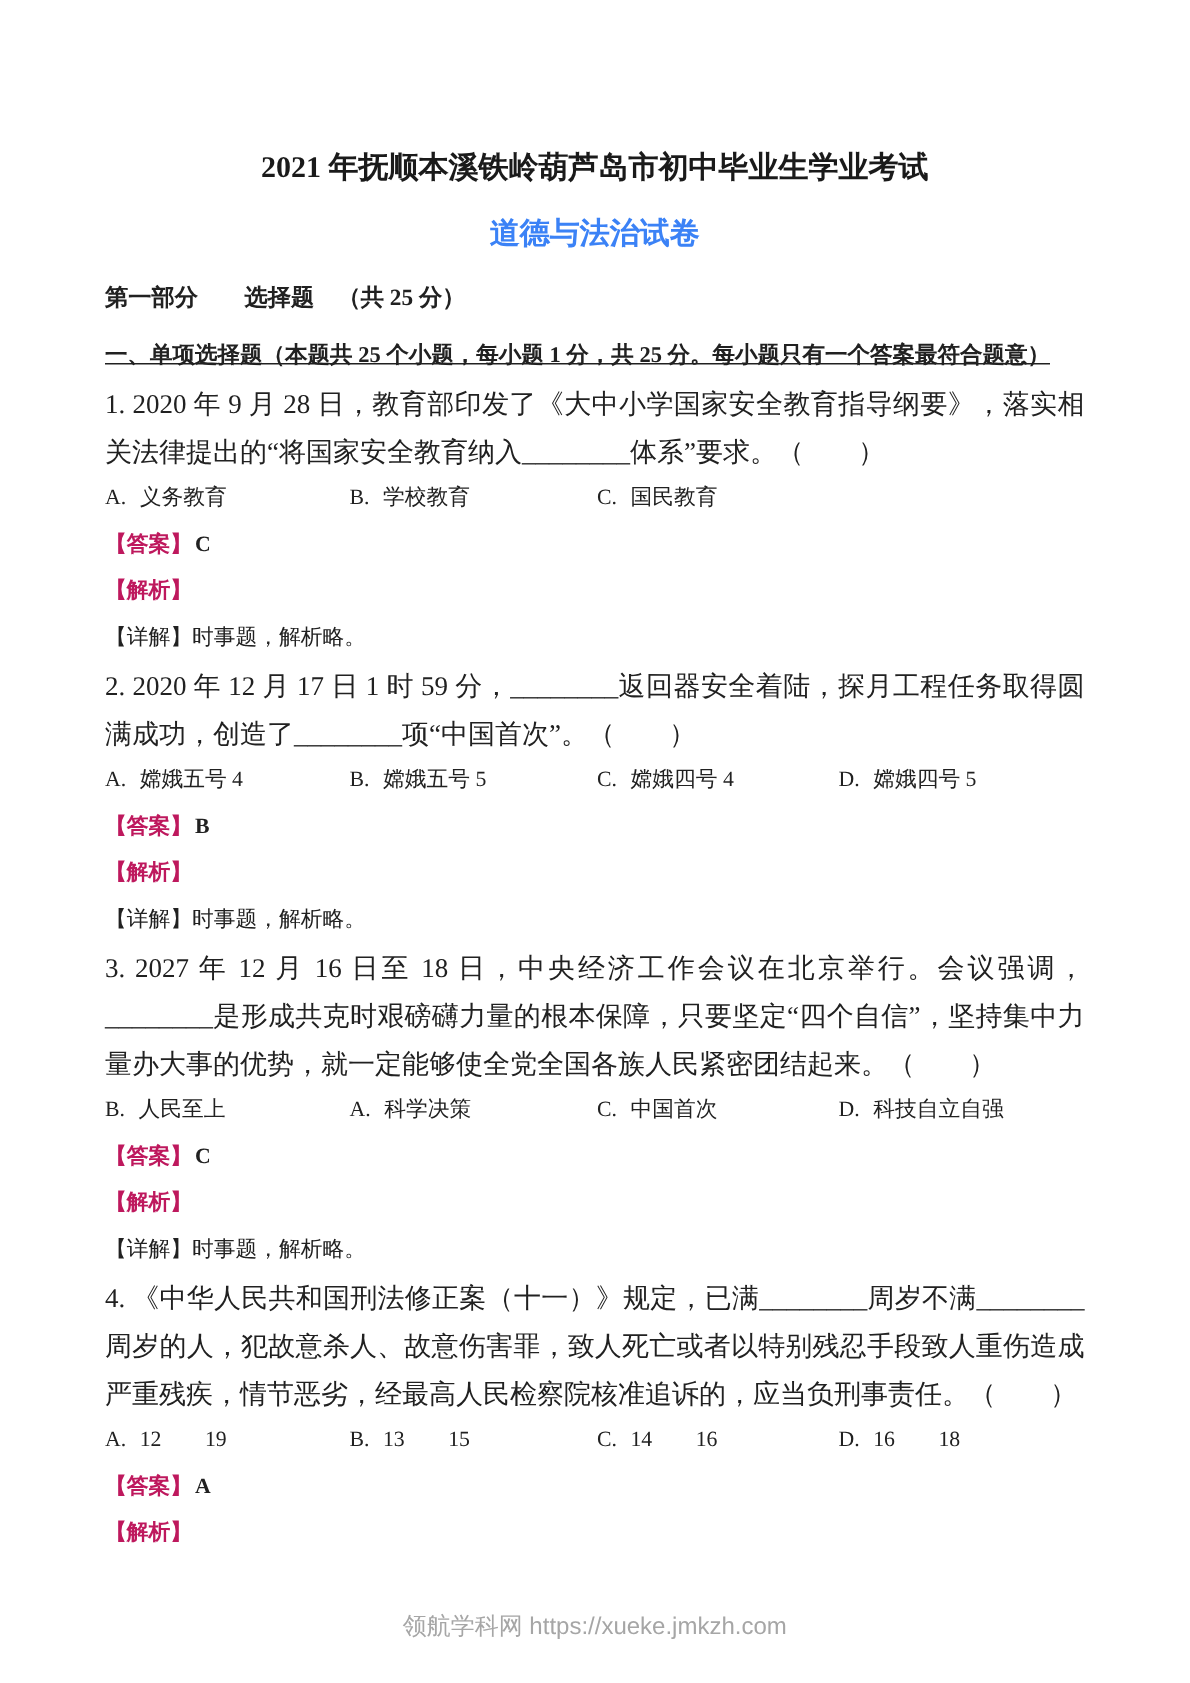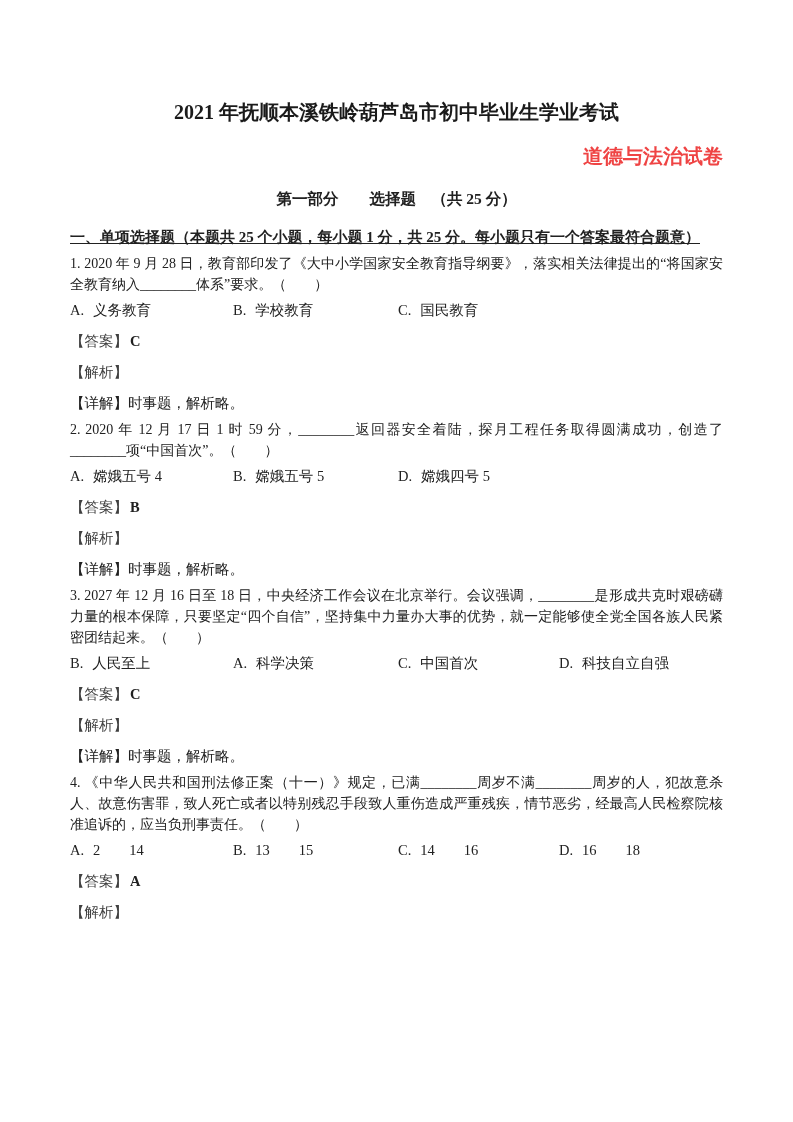--- a/index.html
+++ b/index.html
@@ -17,63 +17,62 @@
   .title{
     margin:0;
     text-align:center;
     font-size:20px;
     line-height:32px;
     font-weight:bold;
     color:#1a1a1a;
   }
   .subtitle{
     margin:12px 0 0 0;
-    text-align:right;
+    text-align:center;
     font-size:20px;
     line-height:32px;
     font-weight:bold;
-    color:#ef4444;
+    color:#3b82f6;
   }
   .part-heading{
     margin:14px 0 0 0;
-    text-align:center;
     font-size:15.5px;
     line-height:26px;
     font-weight:bold;
   }
   .intro{
     margin:10px 0 0 0;
     font-size:15px;
     line-height:31px;
     font-weight:bold;
     text-align:justify;
     text-decoration:underline;
   }
   .question{margin:0;}
   .stem{
     margin:0;
-    font-size:14px;
-    line-height:21px;
+    font-size:18px;
+    line-height:32px;
     text-align:justify;
   }
   .options{
     display:grid;
     grid-template-columns:163px 165px 161px auto;
     font-size:14.5px;
     line-height:31px;
   }
   .opt .key{margin-right:9px;}
   .meta-row{
     margin:0;
     font-size:14.5px;
     line-height:31px;
   }
   .blue-label{
-    color:#404040;
-    font-weight:normal;
+    color:#be185d;
+    font-weight:bold;
   }
   .black-label{
     font-weight:normal;
   }
   .ans-letter{
     font-weight:bold;
     padding-left:2px;
   }
   .footer{
     position:absolute;
@@ -105,20 +104,21 @@
     <p class="meta-row"><span class="blue-label">【答案】</span><span class="ans-letter">C</span></p>
     <p class="meta-row"><span class="blue-label">【解析】</span></p>
     <p class="meta-row"><span class="black-label">【详解】</span><span>时事题，解析略。</span></p>
   </section>
 
   <section class="question">
     <p class="stem">2. 2020 年 12 月 17 日 1 时 59 分，________返回器安全着陆，探月工程任务取得圆满成功，创造了________项“中国首次”。（　　）</p>
     <div class="options">
       <div class="opt"><span class="key">A.</span><span class="txt">嫦娥五号 4</span></div>
       <div class="opt"><span class="key">B.</span><span class="txt">嫦娥五号 5</span></div>
+      <div class="opt"><span class="key">C.</span><span class="txt">嫦娥四号 4</span></div>
       <div class="opt"><span class="key">D.</span><span class="txt">嫦娥四号 5</span></div>
     </div>
     <p class="meta-row"><span class="blue-label">【答案】</span><span class="ans-letter">B</span></p>
     <p class="meta-row"><span class="blue-label">【解析】</span></p>
     <p class="meta-row"><span class="black-label">【详解】</span><span>时事题，解析略。</span></p>
   </section>
 
   <section class="question">
     <p class="stem">3. 2027 年 12 月 16 日至 18 日，中央经济工作会议在北京举行。会议强调，________是形成共克时艰磅礴力量的根本保障，只要坚定“四个自信”，坚持集中力量办大事的优势，就一定能够使全党全国各族人民紧密团结起来。（　　）</p>
     <div class="options">
@@ -128,23 +128,24 @@
       <div class="opt"><span class="key">D.</span><span class="txt">科技自立自强</span></div>
     </div>
     <p class="meta-row"><span class="blue-label">【答案】</span><span class="ans-letter">C</span></p>
     <p class="meta-row"><span class="blue-label">【解析】</span></p>
     <p class="meta-row"><span class="black-label">【详解】</span><span>时事题，解析略。</span></p>
   </section>
 
   <section class="question">
     <p class="stem">4. 《中华人民共和国刑法修正案（十一）》规定，已满________周岁不满________周岁的人，犯故意杀人、故意伤害罪，致人死亡或者以特别残忍手段致人重伤造成严重残疾，情节恶劣，经最高人民检察院核准追诉的，应当负刑事责任。（　　）</p>
     <div class="options">
-      <div class="opt"><span class="key">A.</span><span class="txt">2　　14</span></div>
+      <div class="opt"><span class="key">A.</span><span class="txt">12　　19</span></div>
       <div class="opt"><span class="key">B.</span><span class="txt">13　　15</span></div>
       <div class="opt"><span class="key">C.</span><span class="txt">14　　16</span></div>
       <div class="opt"><span class="key">D.</span><span class="txt">16　　18</span></div>
     </div>
     <p class="meta-row"><span class="blue-label">【答案】</span><span class="ans-letter">A</span></p>
     <p class="meta-row"><span class="blue-label">【解析】</span></p>
   </section>
 
+  <div class="footer">领航学科网 https://xueke.jmkzh.com</div>
 
 </div>
 
 </body></html>

